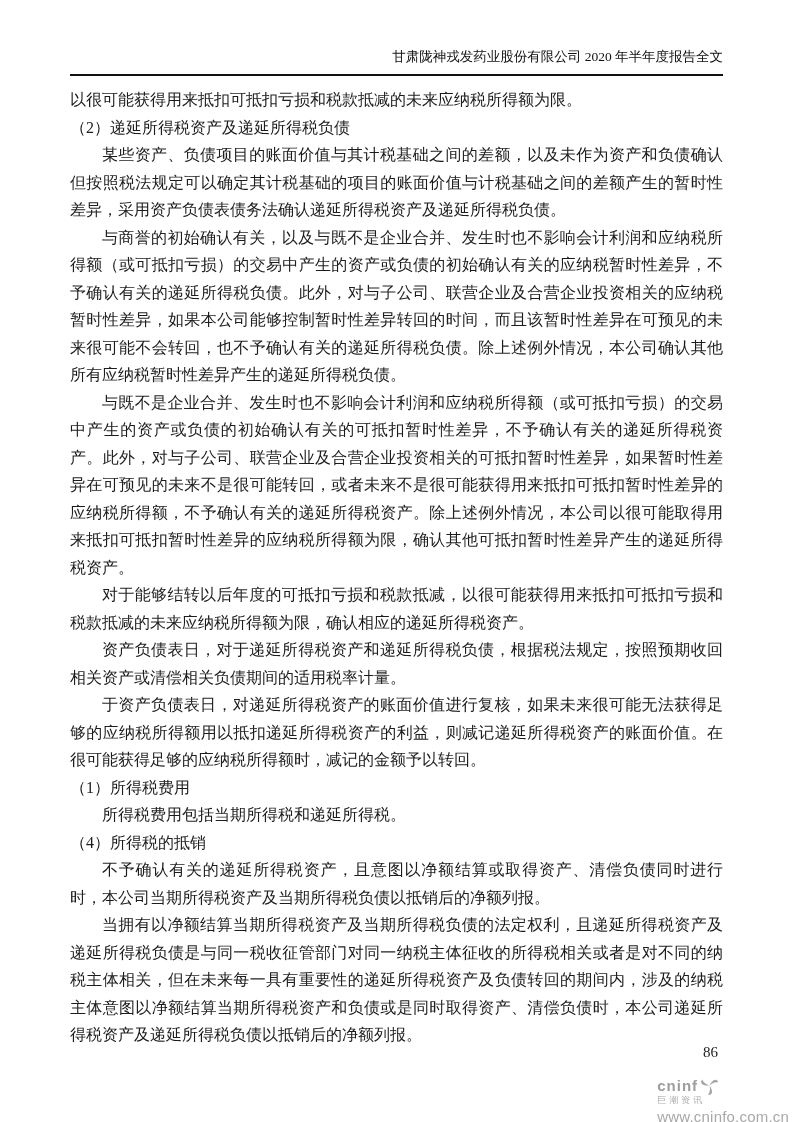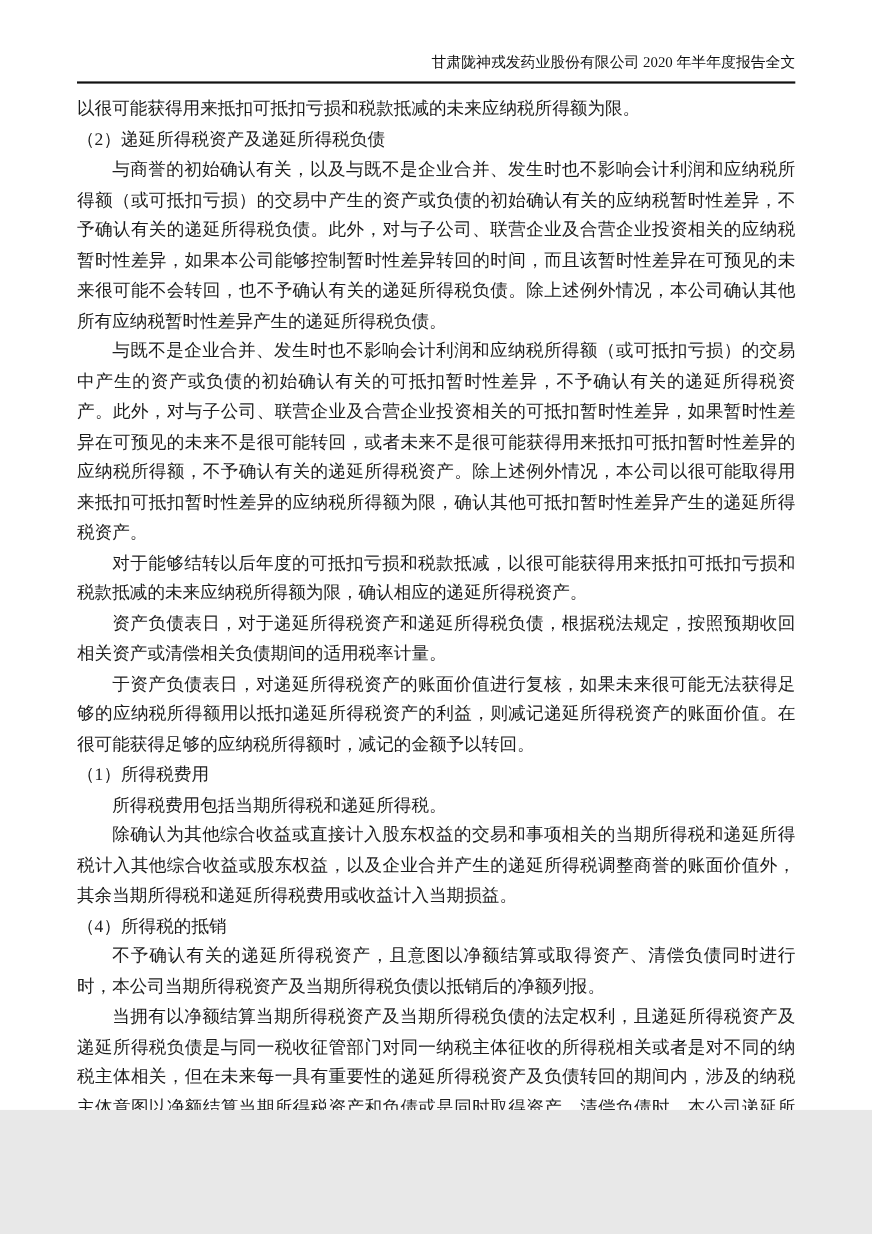--- a/index.html
+++ b/index.html
@@ -1,20 +1,20 @@
 <!DOCTYPE html>
 <html><head>
   <meta charset="utf-8">
   <style>
     html, body { margin: 0; padding: 0; }
     body { background: #e8e8e8; }
     .page {
       position: relative;
       width: 793px;
-      height: 1009px;
+      height: 1122px;
       margin: 0 auto;
       background: #ffffff;
       font-family: "Liberation Serif", "DejaVu Serif", serif;
       color: #1c1c1c;
       overflow: hidden;
       box-sizing: border-box;
     }
     .content {
       position: absolute;
       left: 70px;
@@ -85,28 +85,28 @@
 <body>
 
 <div class="page">
   <div class="content">
 
     <div class="doc-header">甘肃陇神戎发药业股份有限公司 2020 年半年度报告全文</div>
 
     <div class="doc-body">
       <p>以很可能获得用来抵扣可抵扣亏损和税款抵减的未来应纳税所得额为限。</p>
       <p>（2）递延所得税资产及递延所得税负债</p>
+      <p class="ind">某些资产、负债项目的账面价值与其计税基础之间的差额，以及未作为资产和负债确认但按照税法规定可以确定其计税基础的项目的账面价值与计税基础之间的差额产生的暂时性差异，采用资产负债表债务法确认递延所得税资产及递延所得税负债。</p>
       <p class="ind">与商誉的初始确认有关，以及与既不是企业合并、发生时也不影响会计利润和应纳税所得额（或可抵扣亏损）的交易中产生的资产或负债的初始确认有关的应纳税暂时性差异，不予确认有关的递延所得税负债。此外，对与子公司、联营企业及合营企业投资相关的应纳税暂时性差异，如果本公司能够控制暂时性差异转回的时间，而且该暂时性差异在可预见的未来很可能不会转回，也不予确认有关的递延所得税负债。除上述例外情况，本公司确认其他所有应纳税暂时性差异产生的递延所得税负债。</p>
       <p class="ind">与既不是企业合并、发生时也不影响会计利润和应纳税所得额（或可抵扣亏损）的交易中产生的资产或负债的初始确认有关的可抵扣暂时性差异，不予确认有关的递延所得税资产。此外，对与子公司、联营企业及合营企业投资相关的可抵扣暂时性差异，如果暂时性差异在可预见的未来不是很可能转回，或者未来不是很可能获得用来抵扣可抵扣暂时性差异的应纳税所得额，不予确认有关的递延所得税资产。除上述例外情况，本公司以很可能取得用来抵扣可抵扣暂时性差异的应纳税所得额为限，确认其他可抵扣暂时性差异产生的递延所得税资产。</p>
       <p class="ind">对于能够结转以后年度的可抵扣亏损和税款抵减，以很可能获得用来抵扣可抵扣亏损和税款抵减的未来应纳税所得额为限，确认相应的递延所得税资产。</p>
       <p class="ind">资产负债表日，对于递延所得税资产和递延所得税负债，根据税法规定，按照预期收回相关资产或清偿相关负债期间的适用税率计量。</p>
       <p class="ind">于资产负债表日，对递延所得税资产的账面价值进行复核，如果未来很可能无法获得足够的应纳税所得额用以抵扣递延所得税资产的利益，则减记递延所得税资产的账面价值。在很可能获得足够的应纳税所得额时，减记的金额予以转回。</p>
       <p>（1）所得税费用</p>
       <p class="ind">所得税费用包括当期所得税和递延所得税。</p>
-      <p class="ind">除确认为其他综合收益或直接计入股东权益的交易和事项相关的当期所得税和递延所得税计入其他综合收益或股东权益，以及企业合并产生的递延所得税调整商誉的账面价值外，其余当期所得税和递延所得税费用或收益计入当期损益。</p>
       <p>（4）所得税的抵销</p>
       <p class="ind">不予确认有关的递延所得税资产，且意图以净额结算或取得资产、清偿负债同时进行时，本公司当期所得税资产及当期所得税负债以抵销后的净额列报。</p>
       <p class="ind">当拥有以净额结算当期所得税资产及当期所得税负债的法定权利，且递延所得税资产及递延所得税负债是与同一税收征管部门对同一纳税主体征收的所得税相关或者是对不同的纳税主体相关，但在未来每一具有重要性的递延所得税资产及负债转回的期间内，涉及的纳税主体意图以净额结算当期所得税资产和负债或是同时取得资产、清偿负债时，本公司递延所得税资产及递延所得税负债以抵销后的净额列报。</p>
     </div>
 
   </div>
 
   <div class="page-num">86</div>
 
   <div class="cninfo-logo">

